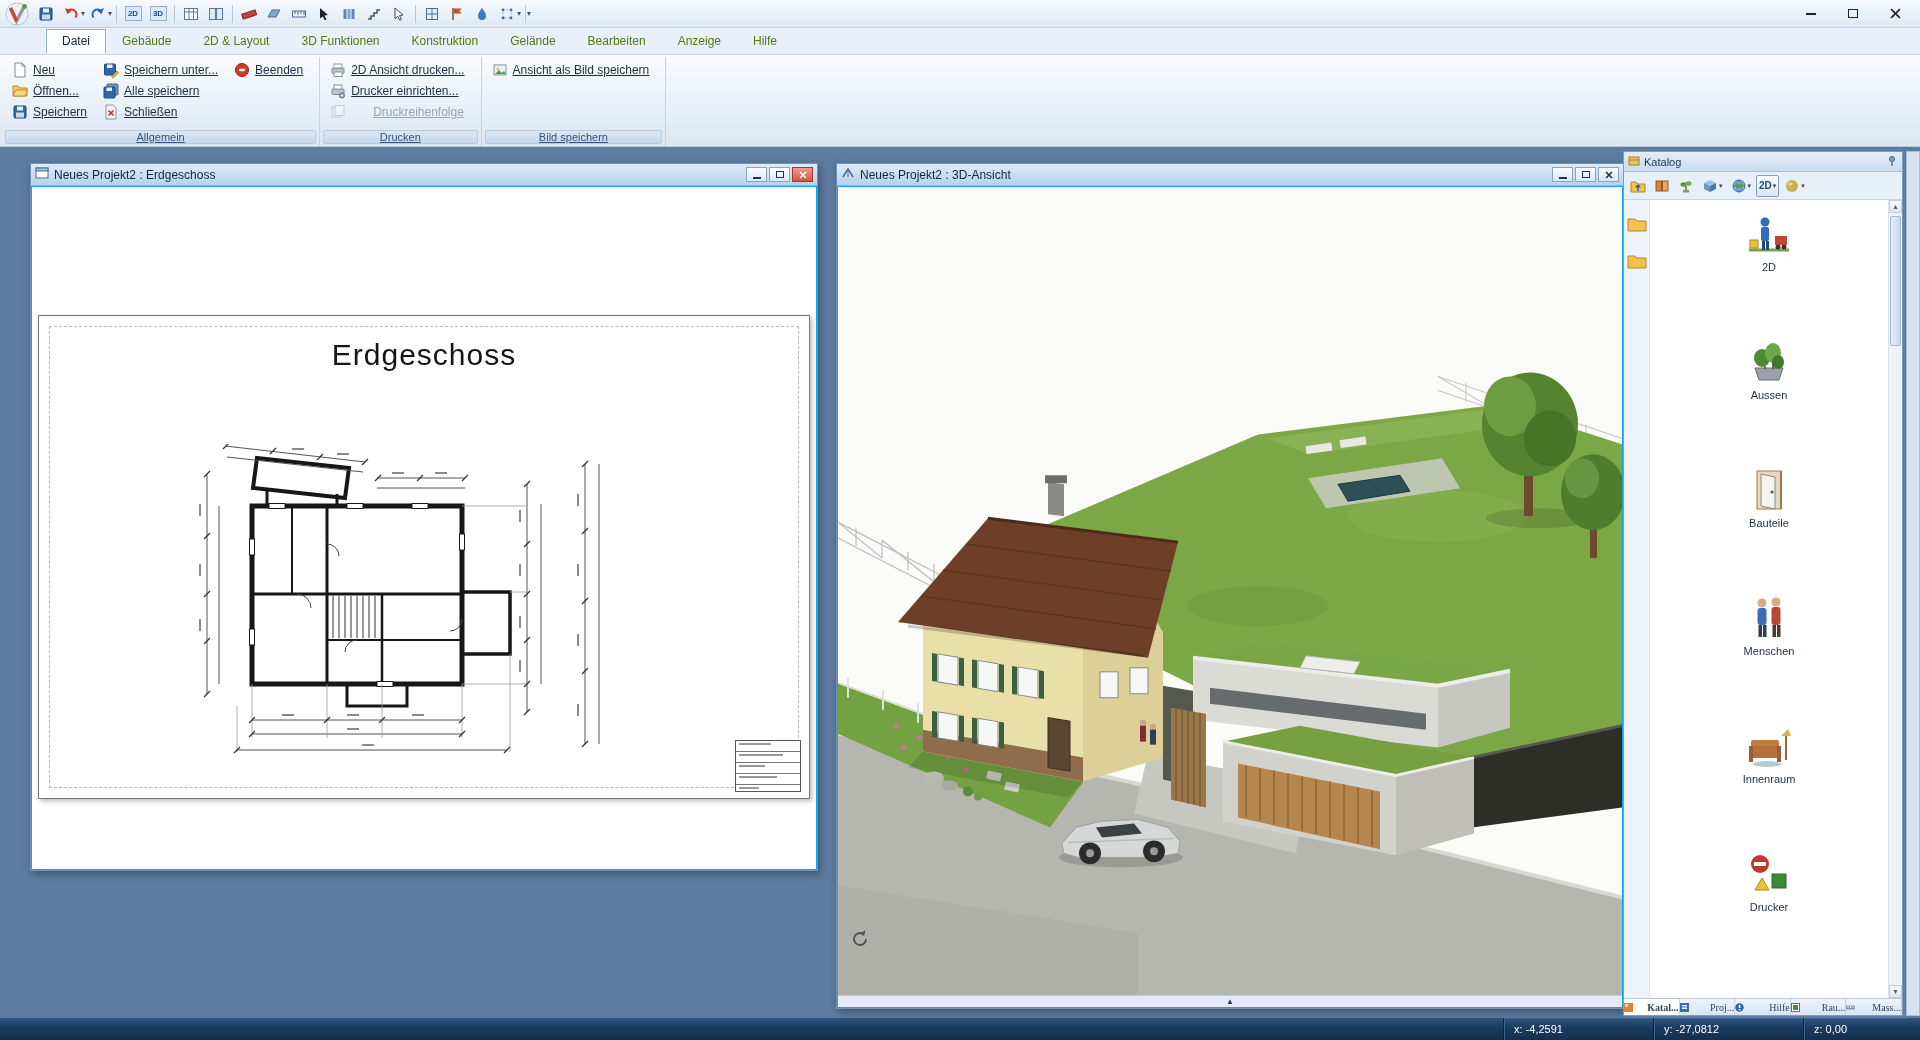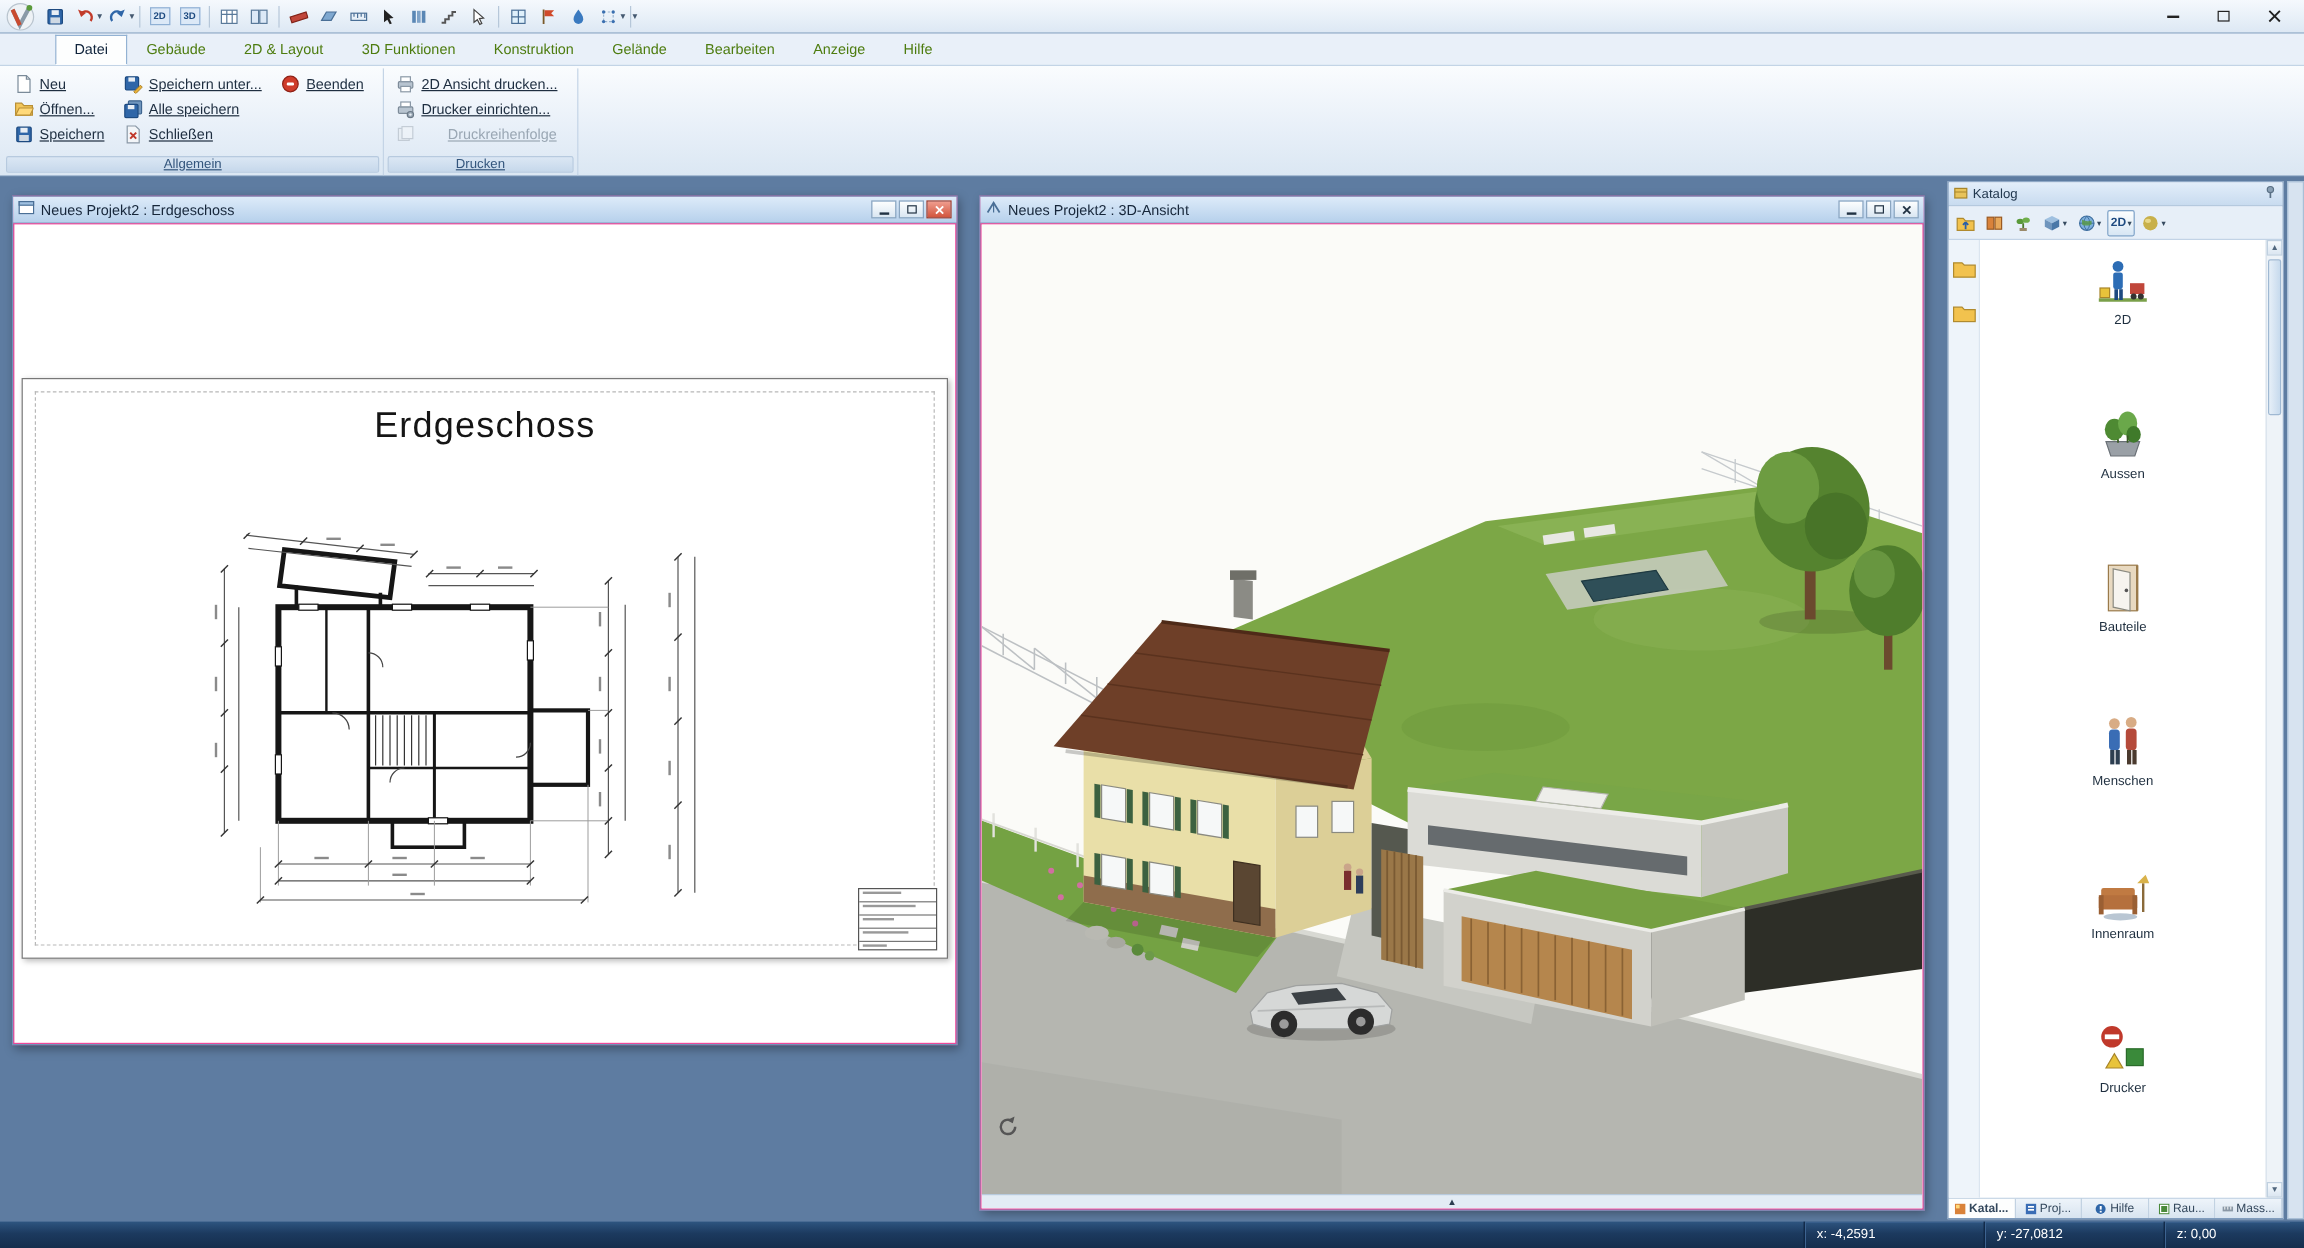--- a/index.html
+++ b/index.html
@@ -39,21 +39,21 @@
     font-size:11px; color:#33557c; background:linear-gradient(#dbe7f4,#c6d8eb); border:1px solid #b7cadf; border-radius:2px;text-decoration:underline; }
   .g3 { display:grid; grid-auto-flow:column; grid-template-rows:repeat(3,21px); column-gap:4px; }
   .g1 { display:grid; grid-template-rows:repeat(3,21px); }
   .rbtn { height:20px; display:flex; align-items:center; gap:5px; padding:0 8px 0 4px; white-space:nowrap; color:#1e2e40;text-decoration:underline; }
   .rbtn .ric { width:16px; height:16px; flex:0 0 16px; }
   .rbtn.disabled { color:#9aa7b4;gap:27px; }
   .rbtn.disabled svg { opacity:.45; }
 
   
   .mdi { position:absolute; left:0; top:147px; right:0; bottom:22px; background:#5e7ca1; }
-  .window { position:absolute; border:1px solid #6f93b8; background:#ec4899; box-shadow:2px 3px 8px rgba(0,0,0,.35); }
+  .window { position:absolute; border:1px solid #6f93b8; background:#0ea5e9; box-shadow:2px 3px 8px rgba(0,0,0,.35);margin-left:20px; }
   .wtitle { height:22px; display:flex; align-items:center; gap:5px; padding:0 4px;
     background:linear-gradient(#ddebf9,#b7d1ec); border-bottom:1px solid #9ab7d6; font-size:12px; color:#16263a; }
   .wbtns { margin-left:auto; display:flex; gap:2px; }
   .wbtn { width:21px; height:15px; border:1px solid #8aa5c0; background:linear-gradient(#fdfefe,#d9e6f2);
     display:flex; align-items:center; justify-content:center; }
   .wbtn.red { background:linear-gradient(#ef9d8e,#d2553e); border-color:#a33a28; }
   .bmin { width:8px; height:2px; background:#234; margin-top:6px; }
   .bmax { width:8px; height:7px; border:1.5px solid #234; }
   .wcontent { position:absolute; top:23px; left:1px; right:1px; bottom:1px; background:#fff; overflow:hidden; }
 
@@ -96,22 +96,22 @@
   .cat-item { width:100%; height:128px; display:flex; flex-direction:column; align-items:center; gap:3px; }
   .thumb { width:48px; height:48px; }
   .cat-label { font-size:11px; color:#1f2f3f; }
   .cat-scroll { position:absolute; right:0; top:0; bottom:0; width:14px; background:#eef3f8; border-left:1px solid #d8e2ec; }
   .cs-up,.cs-down { position:absolute; left:0; right:0; height:13px; display:flex; align-items:center; justify-content:center;
     font-size:7px; color:#51677e; background:linear-gradient(#f6fafd,#dbe6f1); border:1px solid #c0d0e0; }
   .cs-up { top:0; } .cs-down { bottom:0; }
   .cs-thumb { position:absolute; left:1px; right:1px; top:16px; height:130px;
     background:linear-gradient(90deg,#e6eff8,#c7daed); border:1px solid #9fb8d2; border-radius:2px; }
   .cat-tabs { height:17px; display:flex; background:#dbe6f1; border-top:1px solid #b9cbde; }
-  .cat-tab { flex:1; display:flex; align-items:center; justify-content:center; gap:3px; font-size:10px; color:#33475c;
-    border-right:1px solid #c2d2e2; background:linear-gradient(#eef4fa,#d8e4f0); overflow:hidden; white-space:nowrap; }
+  .cat-tab { flex:1; display:flex; align-items:center; justify-content:space-between; gap:3px; font-size:10px; color:#33475c;
+    border-right:1px solid #c2d2e2; background:linear-gradient(#eef4fa,#d8e4f0); overflow:hidden; white-space:nowrap;font-family:Liberation Serif, serif; }
   .cat-tab.active { background:#fdfefe; font-weight:bold; }
   .edge-strip { position:absolute; left:1906px; right:0; top:4px; bottom:2px; background:#d7e3f0; border:1px solid #a9bfd6; }
 
   
   .statusbar { position:absolute; left:0; right:0; bottom:0; height:22px;
     background:linear-gradient(#2e5580,#1c3a5f 45%,#152e4d); display:flex; align-items:stretch; justify-content:flex-end;
     color:#fff; font-size:11px; }
   .scell { display:flex; align-items:center; padding:0 10px; border-left:1px solid #0e2340;
     box-shadow:inset 1px 1px 0 #3d6390; min-width:150px; }
   .scell.z { min-width:105px; margin-right:12px; }
@@ -359,20 +359,33 @@
             <span class="ric"><svg width="16" height="16" viewBox="0 0 16 16">
                 <rect x="2" y="3" width="9" height="10" fill="#e8ecf0" stroke="#9aa4ae"></rect>
                 <rect x="5" y="1.5" width="9" height="10" fill="#f4f6f8" stroke="#9aa4ae"></rect>
               </svg></span>
             <span>Druckreihenfolge</span>
           </div>
       </div>
       <div class="rglabel">Drucken</div>
     </div>
 
+    <div class="rgroup">
+      <div class="g1">
+        <div class="rbtn">
+            <span class="ric"><svg width="16" height="16" viewBox="0 0 16 16">
+                <rect x="2" y="3" width="12" height="10" fill="#eaf2fa" stroke="#7d94ab"></rect>
+                <circle cx="6" cy="7" r="1.5" fill="#e8c33a"></circle>
+                <path d="M3 12 l4 -4 3 3 2 -2 2 3z" fill="#5a9a4a"></path>
+              </svg></span>
+            <span>Ansicht als Bild speichern</span>
+          </div>
+      </div>
+      <div class="rglabel">Bild speichern</div>
+    </div>
   </div>
 
   <div class="mdi">
 
     <div class="window" id="win-plan">
       <div class="wtitle">
         <span><svg width="14" height="12" viewBox="0 0 14 12">
               <rect x="1" y="1" width="12" height="10" fill="#fff" stroke="#4a6f96"></rect>
               <rect x="1" y="1" width="12" height="3" fill="#9fc0e0" stroke="#4a6f96"></rect>
             </svg></span>

